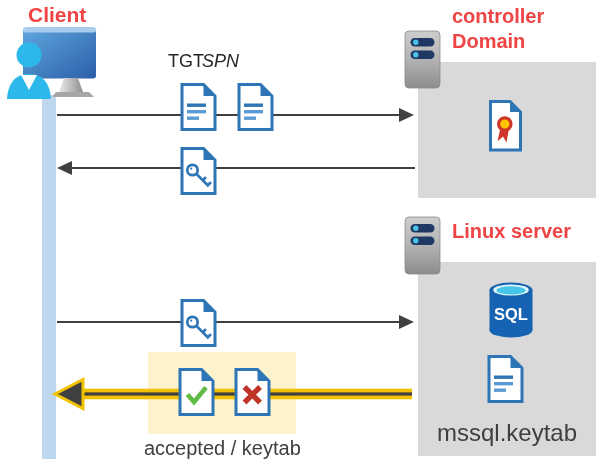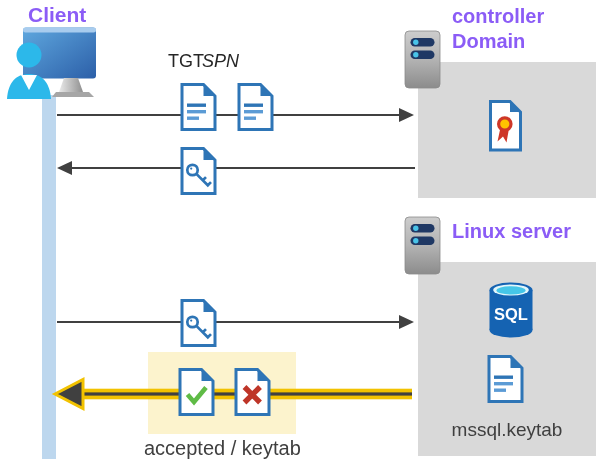--- a/index.html
+++ b/index.html
@@ -7,23 +7,23 @@
     position:relative;width:600px;height:468px;background:#ffffff;
     font-family:"Liberation Sans", sans-serif;overflow:hidden;
   }
   .abs{position:absolute;}
   .panel{background:#D9D9D9;z-index:0;}
   .highlight{background:#FCF3CD;z-index:0;}
   .lifeline{background:#BDD7EE;z-index:0;}
   .arrow-layer{left:0;top:0;z-index:1;pointer-events:none;}
   .icon{z-index:2;line-height:0;text-align:center;}
   .label{z-index:3;color:#1a1a1a;white-space:nowrap;}
-  .title{font-weight:bold;font-size:20px;line-height:25px;color:#8b5cf6;}
+  .title{font-weight:bold;font-size:20px;line-height:25px;color:#ef4444;}
   .msg-label{font-size:18px;color:#262626;}
-  .sub-label{font-size:19px;color:#3f3f3f;}
+  .sub-label{font-size:24px;color:#3f3f3f;}
   .result-label{font-size:20px;color:#3f3f3f;}
 </style>
 </head>
 <body>
 
 <div class="canvas">
 
   <svg width="0" height="0" style="position:absolute" aria-hidden="true">
     <defs>
       <linearGradient id="gradMonitor" x1="0" y1="0" x2="1" y2="1">

